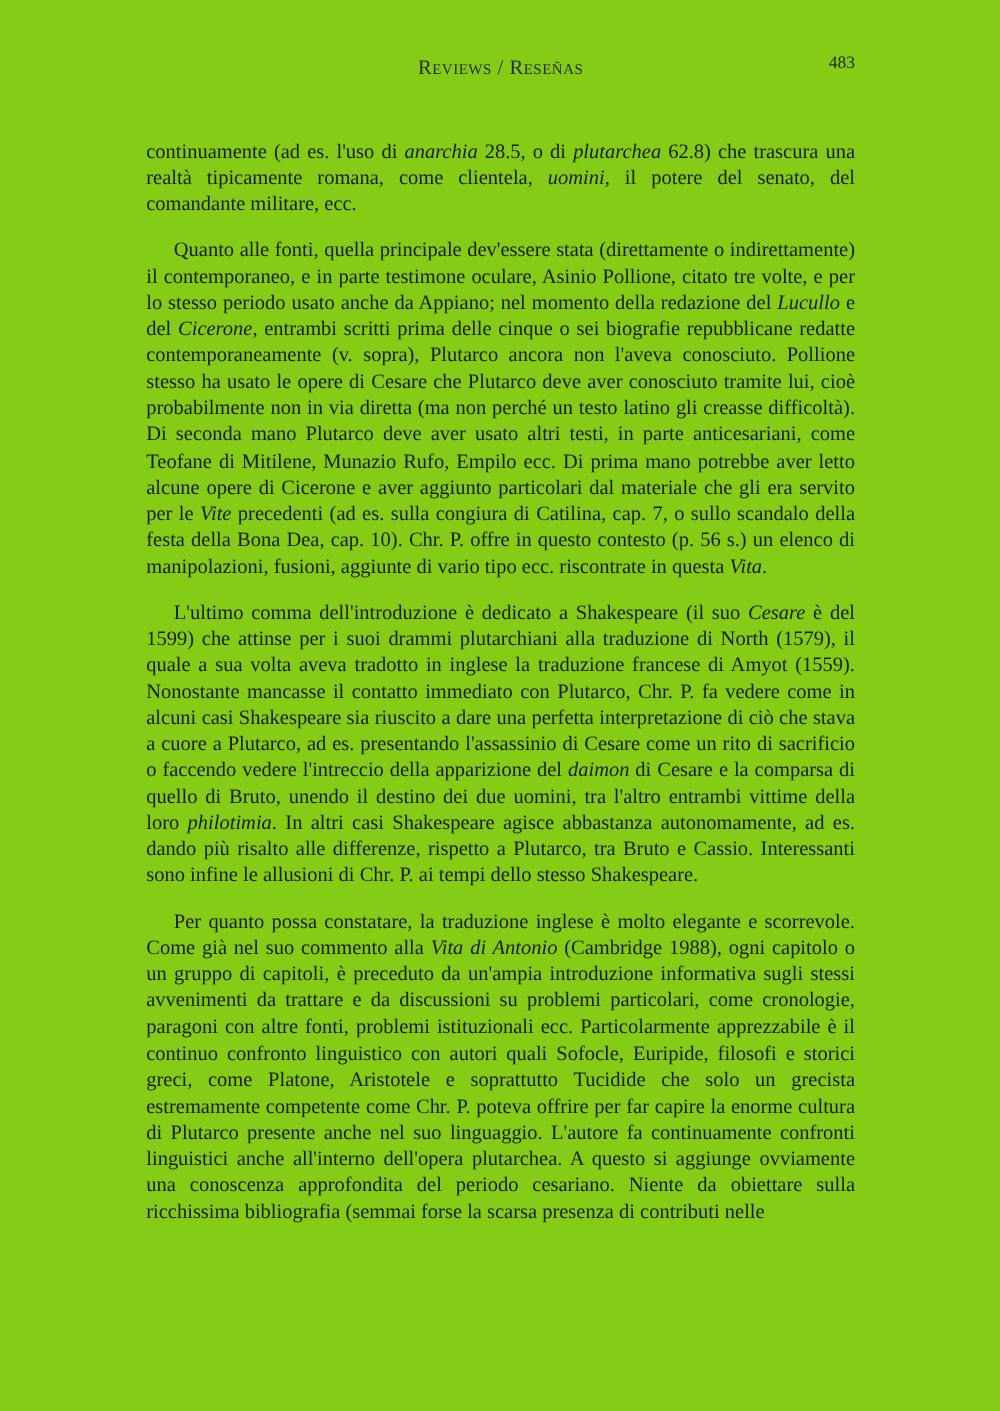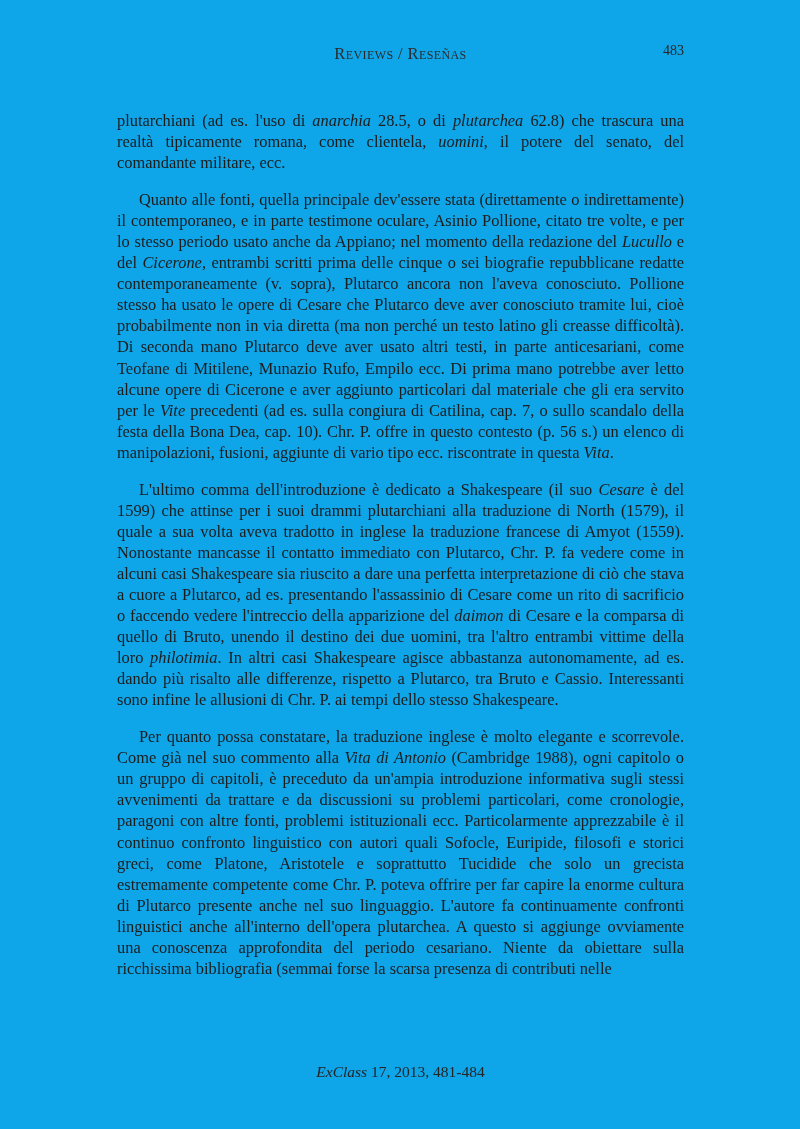--- a/index.html
+++ b/index.html
@@ -14,21 +14,21 @@
     font-family: "Liberation Serif", "DejaVu Serif", serif;
     color: #1a1a1a;
     overflow: hidden;
   }
 
   .page {
     position: absolute;
     left: 0; top: 0;
     width: 800px;
     height: 1129px;
-    background: #0ea5e9;
+    background: #84cc16;
   }
 
   
   .running-head {
     position: absolute;
     left: 117px;
     top: 44px;
     width: 567px;
     height: 24px;
   }
@@ -95,23 +95,20 @@
 <body>
 
 <div class="page">
 
   <div class="running-head">
     <div class="rh-title">Reviews / Reseñas</div>
     <div class="rh-folio">483</div>
   </div>
 
   <div class="textblock" id="textblock">
-      <p class="para"><span>plutarchiani (ad es. l'uso di </span><i>anarchia</i><span> 28.5, o di </span><i>plutarchea</i><span> 62.8) che trascura una realtà tipicamente romana, come clientela, </span><i>uomini</i><span>, il potere del senato, del comandante militare, ecc.</span></p>
+      <p class="para"><span>continuamente (ad es. l'uso di </span><i>anarchia</i><span> 28.5, o di </span><i>plutarchea</i><span> 62.8) che trascura una realtà tipicamente romana, come clientela, </span><i>uomini</i><span>, il potere del senato, del comandante militare, ecc.</span></p>
       <p class="para indent"><span>Quanto alle fonti, quella principale dev'essere stata (direttamente o indirettamente) il contemporaneo, e in parte testimone oculare, Asinio Pollione, citato tre volte, e per lo stesso periodo usato anche da  Appiano; nel momento della redazione del </span><i>Lucullo</i><span> e del </span><i>Cicerone</i><span>, entrambi scritti prima delle cinque o sei biografie repubblicane redatte contemporaneamente (v. sopra), Plutarco ancora non l'aveva conosciuto. Pollione stesso ha usato le opere di Cesare che Plutarco deve aver conosciuto tramite lui, cioè probabilmente non in via diretta (ma non perché un testo latino gli creasse difficoltà). Di seconda mano Plutarco deve aver usato altri testi, in parte anticesariani, come Teofane di Mitilene, Munazio Rufo, Empilo ecc. Di prima mano potrebbe aver letto alcune opere di Cicerone e aver aggiunto particolari dal materiale che gli era servito per le </span><i>Vite</i><span> precedenti (ad es. sulla congiura di Catilina, cap. 7, o sullo scandalo della festa della Bona Dea, cap. 10). Chr. P. offre in questo contesto (p. 56 s.) un elenco di manipolazioni, fusioni, aggiunte di vario tipo ecc. riscontrate in questa </span><i>Vita</i><span>.</span></p>
       <p class="para indent"><span>L'ultimo comma dell'introduzione è dedicato a Shakespeare (il suo </span><i>Cesare</i><span> è del 1599) che attinse per i suoi drammi plutarchiani alla traduzione di North (1579), il quale a sua volta aveva tradotto in inglese la traduzione francese di Amyot (1559). Nonostante mancasse il contatto immediato con Plutarco, Chr. P. fa vedere come in alcuni casi Shakespeare sia riuscito a dare una perfetta interpretazione di ciò che stava a cuore a Plutarco, ad es. presentando l'assassinio di Cesare come un rito di sacrificio o faccendo vedere l'intreccio della apparizione del </span><i>daimon</i><span> di Cesare e la comparsa di quello di Bruto, unendo il destino dei due uomini, tra l'altro entrambi vittime della loro </span><i>philotimia</i><span>. In altri casi Shakespeare agisce abbastanza autonomamente, ad es. dando più risalto alle differenze, rispetto a Plutarco, tra Bruto e Cassio. Interessanti sono infine le allusioni di Chr. P. ai tempi dello stesso Shakespeare.</span></p>
       <p class="para indent"><span>Per quanto possa constatare, la traduzione inglese è molto elegante e scorrevole. Come già nel suo commento alla </span><i>Vita di Antonio</i><span> (Cambridge 1988), ogni capitolo o un gruppo di capitoli, è preceduto da un'ampia introduzione informativa sugli stessi avvenimenti da trattare e da discussioni su problemi particolari, come cronologie, paragoni con altre fonti, problemi istituzionali ecc. Particolarmente apprezzabile è il continuo confronto linguistico con autori quali Sofocle, Euripide, filosofi e storici greci, come Platone, Aristotele e soprattutto Tucidide che solo un grecista estremamente competente come Chr. P. poteva offrire per far capire la enorme cultura di Plutarco presente anche nel suo linguaggio. L'autore fa continuamente confronti linguistici anche all'interno dell'opera plutarchea. A questo si aggiunge ovviamente una conoscenza approfondita del periodo cesariano. Niente da obiettare sulla ricchissima bibliografia (semmai forse la scarsa presenza di contributi nelle</span></p>
     </div>
 
-  <div class="footer">
-    <span class="jn">ExClass</span><span> 17, 2013, 481-484</span>
-  </div>
 
 </div>
 
 </body></html>

